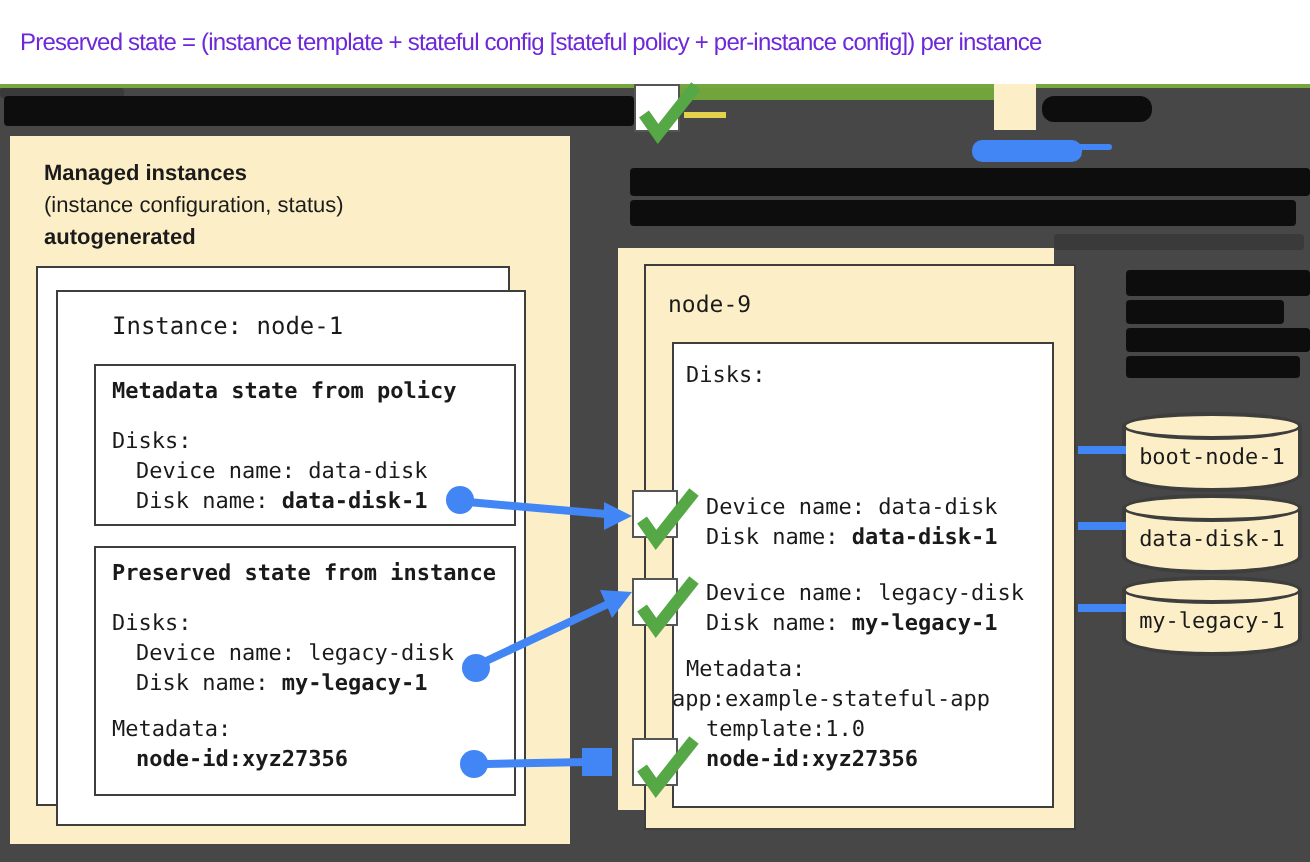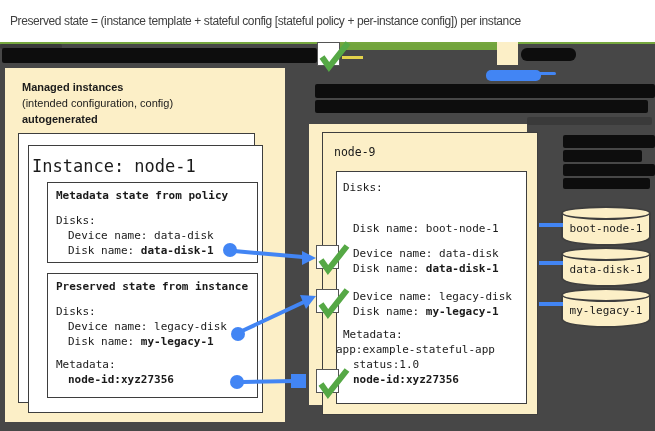--- a/index.html
+++ b/index.html
@@ -4,21 +4,21 @@
 <style>
   html,body{margin:0;padding:0;background:#222;}
   #canvas{position:relative;width:655px;height:431px;background:#474747;overflow:hidden;
           font-family:"Liberation Sans",sans-serif;}
   .mono{font-family:"DejaVu Sans Mono",monospace;font-size:11px;color:#1a1a1a;white-space:pre;}
   .abs{position:absolute;}
   
   #banner{position:absolute;left:0;top:0;width:655px;height:42px;background:#ffffff;
           border-bottom:2px solid #76A73F;}
   #banner .txt{position:absolute;left:10px;top:0;line-height:42px;font-size:12px;
-               letter-spacing:-0.4px;color:#404040;white-space:nowrap;}
+               letter-spacing:-0.4px;color:#6d28d9;white-space:nowrap;}
   
   .bar{position:absolute;background:#0D0D0D;border-radius:2px;}
   .bar.gray{background:#3A3A3A;}
   .scribble{border-radius:6px;}
   .blue-bar{position:absolute;background:#4285F4;border-radius:5px;}
   
   .yellow{position:absolute;background:#FCEFC7;}
   .bordered{border:1.5px solid #3E3E3E;box-sizing:border-box;}
   .card{position:absolute;background:#ffffff;border:1.5px solid #3E3E3E;box-sizing:border-box;}
   .innerbox{position:absolute;background:#ffffff;border:1.4px solid #3E3E3E;box-sizing:border-box;}
@@ -65,26 +65,26 @@
   <div style="position:absolute;left:342px;top:56px;width:21px;height:3px;background:#E3D24B;"></div>
   <div class="yellow" style="left:497px;top:42px;width:21px;height:23px;"></div>
   <div class="checkbox" style="left:317px;top:42px;">
     <svg width="34" height="34" viewBox="0 0 34 34">
       <polyline points="5,19 12,29 31,5" fill="none" stroke="#55A845" stroke-width="6"></polyline>
     </svg>
   </div>
 
   <div class="yellow" style="left:5px;top:68px;width:280px;height:354px;"></div>
   <div class="abs ptitle b" style="left:22px;top:79px;">Managed instances</div>
-  <div class="abs ptitle" style="left:22px;top:95px;">(intended configuration, config)</div>
+  <div class="abs ptitle" style="left:22px;top:95px;">(instance configuration, status)</div>
   <div class="abs ptitle b" style="left:22px;top:111px;">autogenerated</div>
 
   <div class="card" style="left:18px;top:133px;width:237px;height:270px;"></div>
   <div class="card" style="left:28px;top:145px;width:235px;height:268px;"></div>
-  <div class="mono abs" style="left:32px;top:156px;font-size:17px;">Instance: node-1</div>
+  <div class="mono abs" style="left:56px;top:156px;font-size:12px;">Instance: node-1</div>
 
   <div class="innerbox" style="left:47px;top:182px;width:211px;height:81px;"></div>
   <div class="mono abs b" style="left:56px;top:189px;">Metadata state from policy</div>
   <div class="mono abs" style="left:56px;top:214px;">Disks:</div>
   <div class="mono abs" style="left:68px;top:229px;">Device name: data-disk</div>
   <div class="mono abs" style="left:68px;top:244px;"><span>Disk name: </span><span class="b">data-disk-1</span></div>
 
   <div class="innerbox" style="left:47px;top:273px;width:211px;height:125px;"></div>
   <div class="mono abs b" style="left:56px;top:280px;">Preserved state from instance</div>
   <div class="mono abs" style="left:56px;top:305px;">Disks:</div>
@@ -92,28 +92,27 @@
   <div class="mono abs" style="left:68px;top:335px;"><span>Disk name: </span><span class="b">my-legacy-1</span></div>
   <div class="mono abs" style="left:56px;top:358px;">Metadata:</div>
   <div class="mono abs b" style="left:68px;top:373px;">node-id:xyz27356</div>
 
   <div class="yellow" style="left:309px;top:124px;width:218px;height:281px;"></div>
   <div class="yellow bordered" style="left:322px;top:132px;width:216px;height:283px;"></div>
   <div class="mono abs" style="left:334px;top:145px;font-size:11.5px;">node-9</div>
   <div class="card" style="left:336px;top:171px;width:191px;height:233px;"></div>
 
   <div class="mono abs" style="left:343px;top:181px;">Disks:</div>
-  <div class="mono abs" style="left:353px;top:222px;"><span>Disk name: </span><span>boot-node-1</span></div>
   <div class="mono abs" style="left:353px;top:247px;">Device name: data-disk</div>
   <div class="mono abs" style="left:353px;top:262px;"><span>Disk name: </span><span class="b">data-disk-1</span></div>
   <div class="mono abs" style="left:353px;top:290px;">Device name: legacy-disk</div>
   <div class="mono abs" style="left:353px;top:305px;"><span>Disk name: </span><span class="b">my-legacy-1</span></div>
   <div class="mono abs" style="left:343px;top:328px;">Metadata:</div>
   <div class="mono abs" style="left:336px;top:343px;">app:example-stateful-app</div>
-  <div class="mono abs" style="left:353px;top:358px;">status:1.0</div>
+  <div class="mono abs" style="left:353px;top:358px;">template:1.0</div>
   <div class="mono abs b" style="left:353px;top:373px;">node-id:xyz27356</div>
 
   <div class="checkbox" style="left:316px;top:245px;">
     <svg width="34" height="34" viewBox="0 0 34 34">
       <polyline points="5,19 12,29 31,5" fill="none" stroke="#55A845" stroke-width="6"></polyline>
     </svg>
   </div>
   <div class="checkbox" style="left:316px;top:289px;">
     <svg width="34" height="34" viewBox="0 0 34 34">
       <polyline points="5,19 12,29 31,5" fill="none" stroke="#55A845" stroke-width="6"></polyline>

